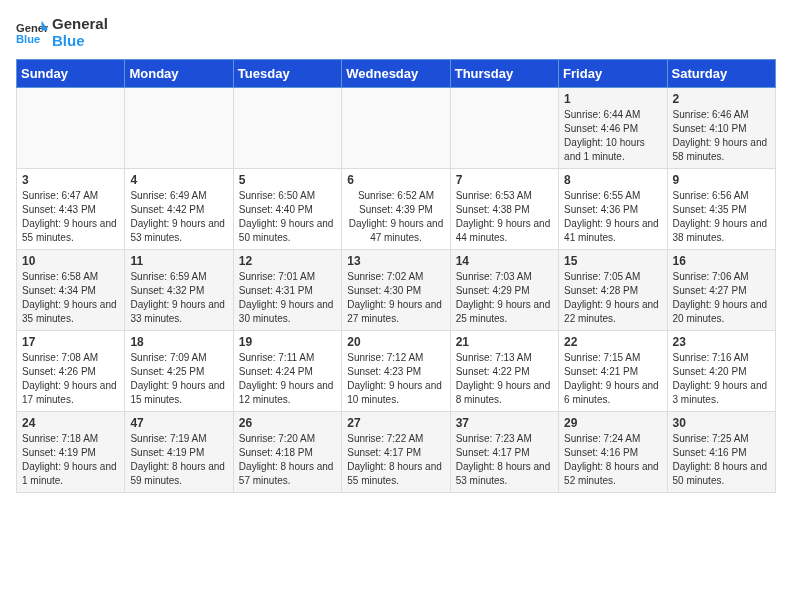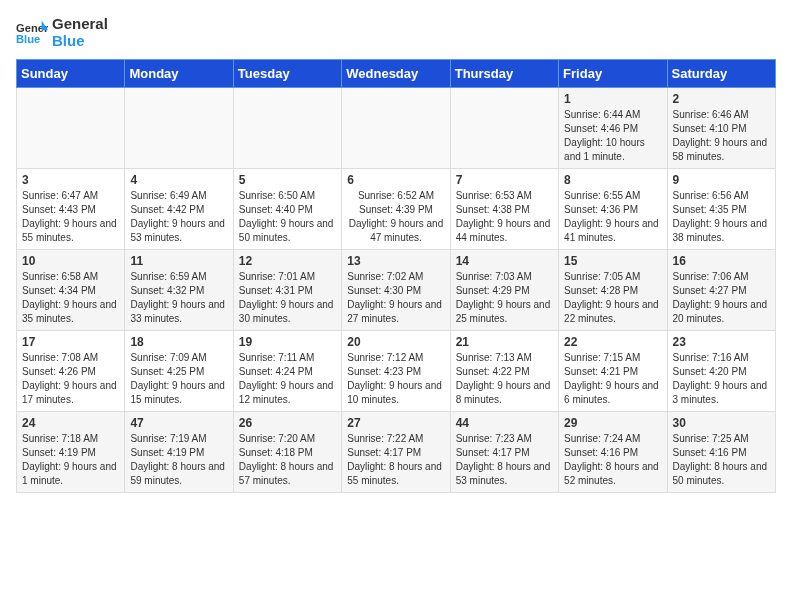--- a/index.html
+++ b/index.html
@@ -275,21 +275,21 @@
 Sunset: 4:18 PM
 Daylight: 8 hours and 57 minutes.</div>
         </td>
         <td>
           <span class="day-number">27</span>
           <div class="day-info" style="white-space: pre-line;">Sunrise: 7:22 AM
 Sunset: 4:17 PM
 Daylight: 8 hours and 55 minutes.</div>
         </td>
         <td>
-          <span class="day-number">44</span>
+          <span class="day-number">37</span>
           <div class="day-info" style="white-space: pre-line;">Sunrise: 7:23 AM
 Sunset: 4:17 PM
 Daylight: 8 hours and 53 minutes.</div>
         </td>
         <td>
           <span class="day-number">29</span>
           <div class="day-info" style="white-space: pre-line;">Sunrise: 7:24 AM
 Sunset: 4:16 PM
 Daylight: 8 hours and 52 minutes.</div>
         </td>

